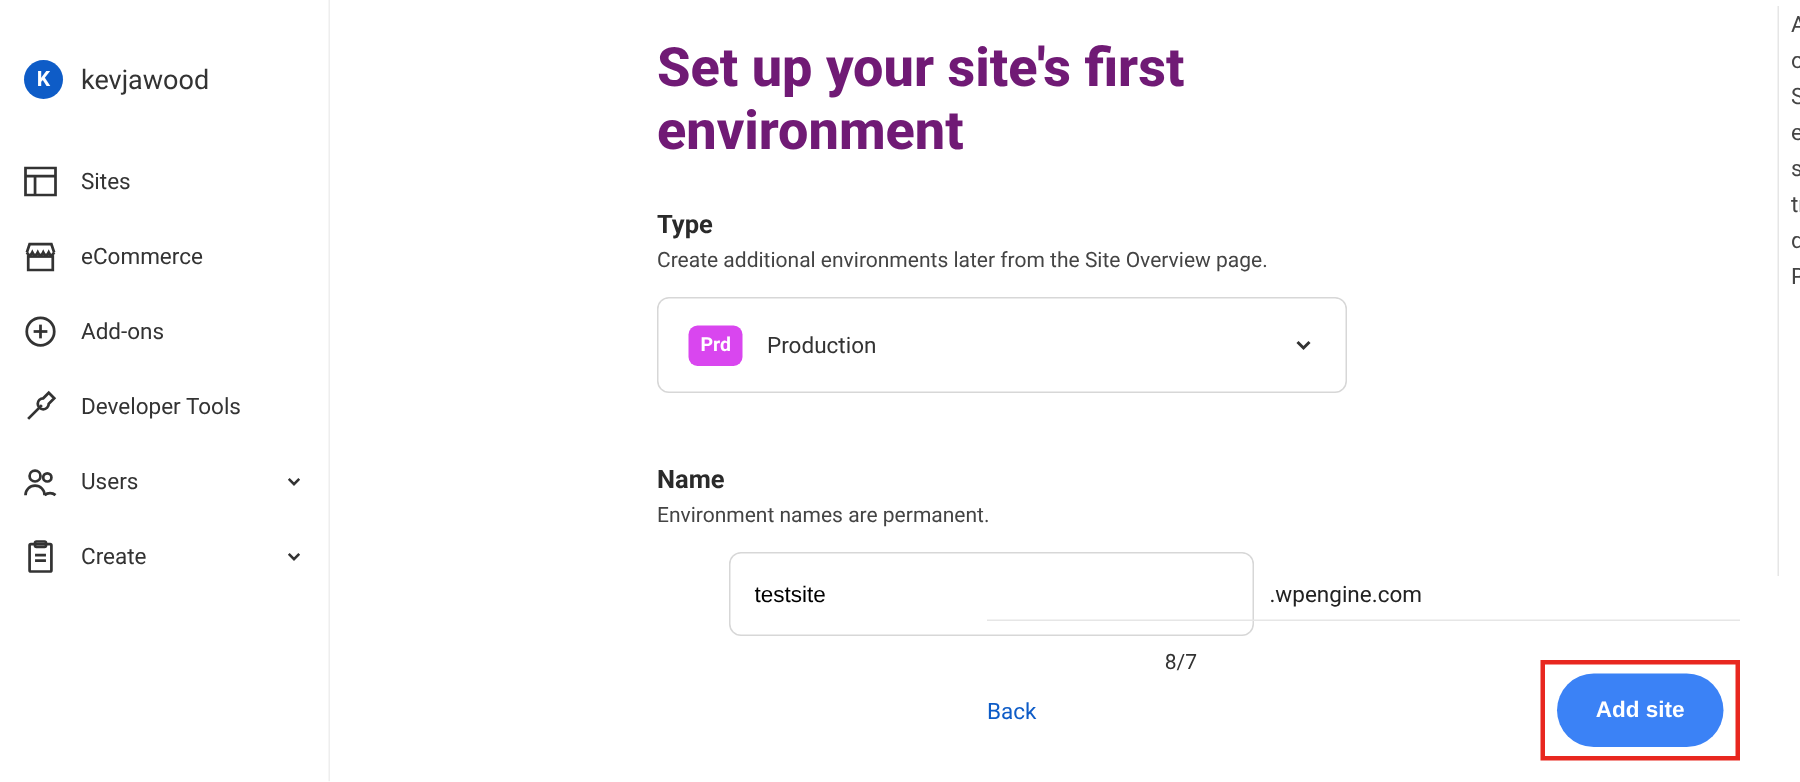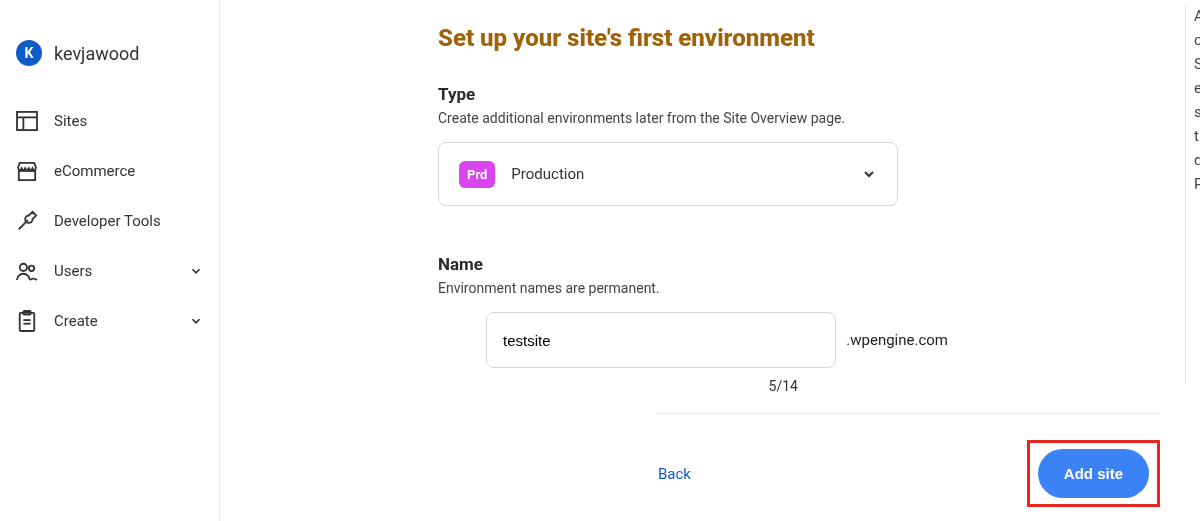--- a/index.html
+++ b/index.html
@@ -47,23 +47,23 @@
     .main {
       flex:1;
       padding:24px 0 0 0;
       position:relative;
     }
     .inner {
       width:510px;
       margin-left:218px;
     }
     .h1 {
-      font-size:24px;
+      font-size:36px;
       font-weight:800;
-      color:#a16207;
+      color:#701a75;
       margin-bottom:32px;
     }
     .label {
       font-size:17px; font-weight:700; margin-bottom:6px;
     }
     .hint {
       font-size:14px; color:#444; margin-bottom:16px;
     }
     .select {
       border:1px solid #d7d7d7; border-radius:8px;
@@ -161,20 +161,30 @@
       <span class="icon">
         <svg width="22" height="20" viewBox="0 0 24 22" fill="none" stroke="currentColor" stroke-width="2">
           <path d="M2 8 L4 2 H20 L22 8"></path>
             <path d="M2 8 Q4 12 6 8 Q8 12 10 8 Q12 12 14 8 Q16 12 18 8 Q20 12 22 8"></path>
           <rect x="3" y="11" width="18" height="10"></rect>
         </svg>
       </span>
       <span>eCommerce</span>
     </div>
 
+    <div class="nav-item">
+      <span class="icon">
+        <svg width="22" height="22" viewBox="0 0 24 24" fill="none" stroke="currentColor" stroke-width="2">
+          <circle cx="12" cy="12" r="10"></circle>
+            <line x1="12" y1="7" x2="12" y2="17"></line>
+            <line x1="7" y1="12" x2="17" y2="12"></line>
+        </svg>
+      </span>
+      <span>Add-ons</span>
+    </div>
 
     <div class="nav-item">
       <span class="icon">
         <svg width="22" height="22" viewBox="0 0 24 24" fill="none" stroke="currentColor" stroke-width="2">
           <path d="M14 6 a4 4 0 1 0 4 4 L22 6 L18 2 Z"></path>
             <path d="M13 11 L3 21"></path>
         </svg>
       </span>
       <span>Developer Tools</span>
     </div>
@@ -231,21 +241,21 @@
         </span>
       </div>
 
       <div class="name-block">
         <div class="label">Name</div>
         <div class="hint">Environment names are permanent.</div>
         <div class="name-row">
           <input class="input" type="text" value="testsite" style="">
           <span class="suffix">.wpengine.com</span>
         </div>
-        <div class="counter">5/14</div>
+        <div class="counter">8/7</div>
       </div>
     </div>
 
     <aside class="help">
       <div>A Site is a group of one, two, or three environments. Staging and Development environments are optional sandboxes to develop or troubleshoot issues before deploying to a live Production website.</div>
     </aside>
 
     <div class="footer">
       <a class="back-link">Back</a>
       <span class="add-btn-wrap">

